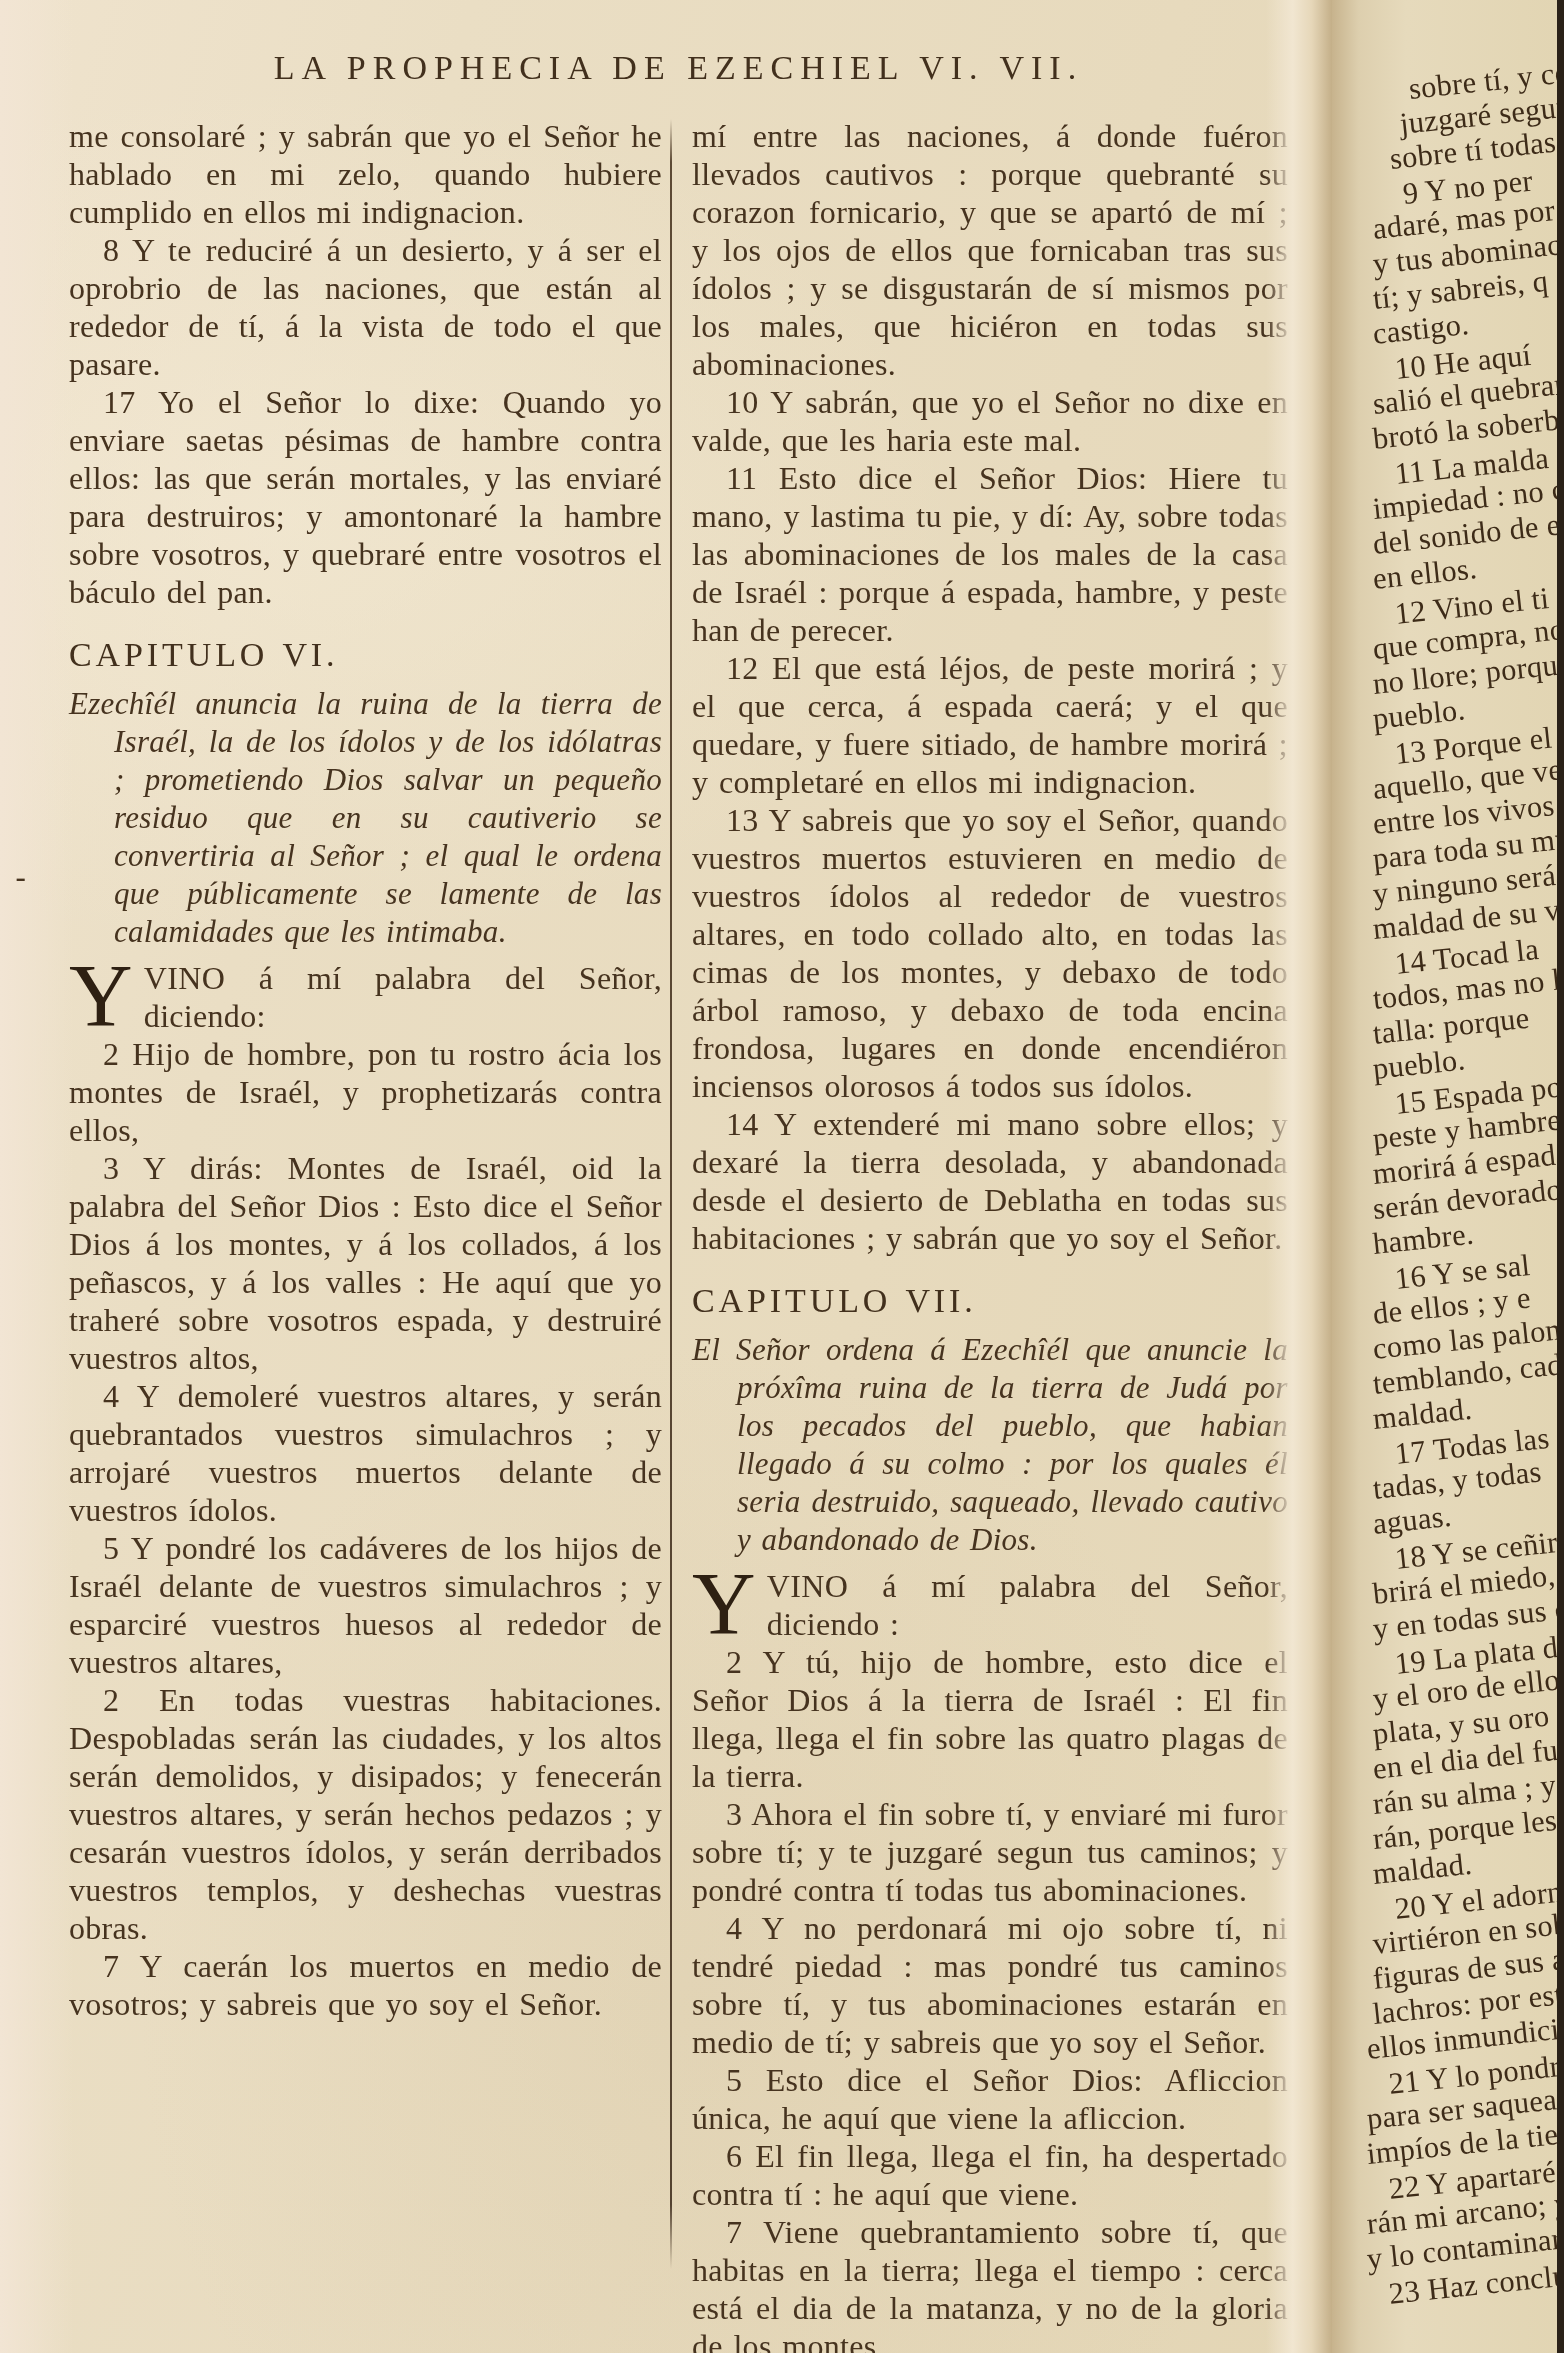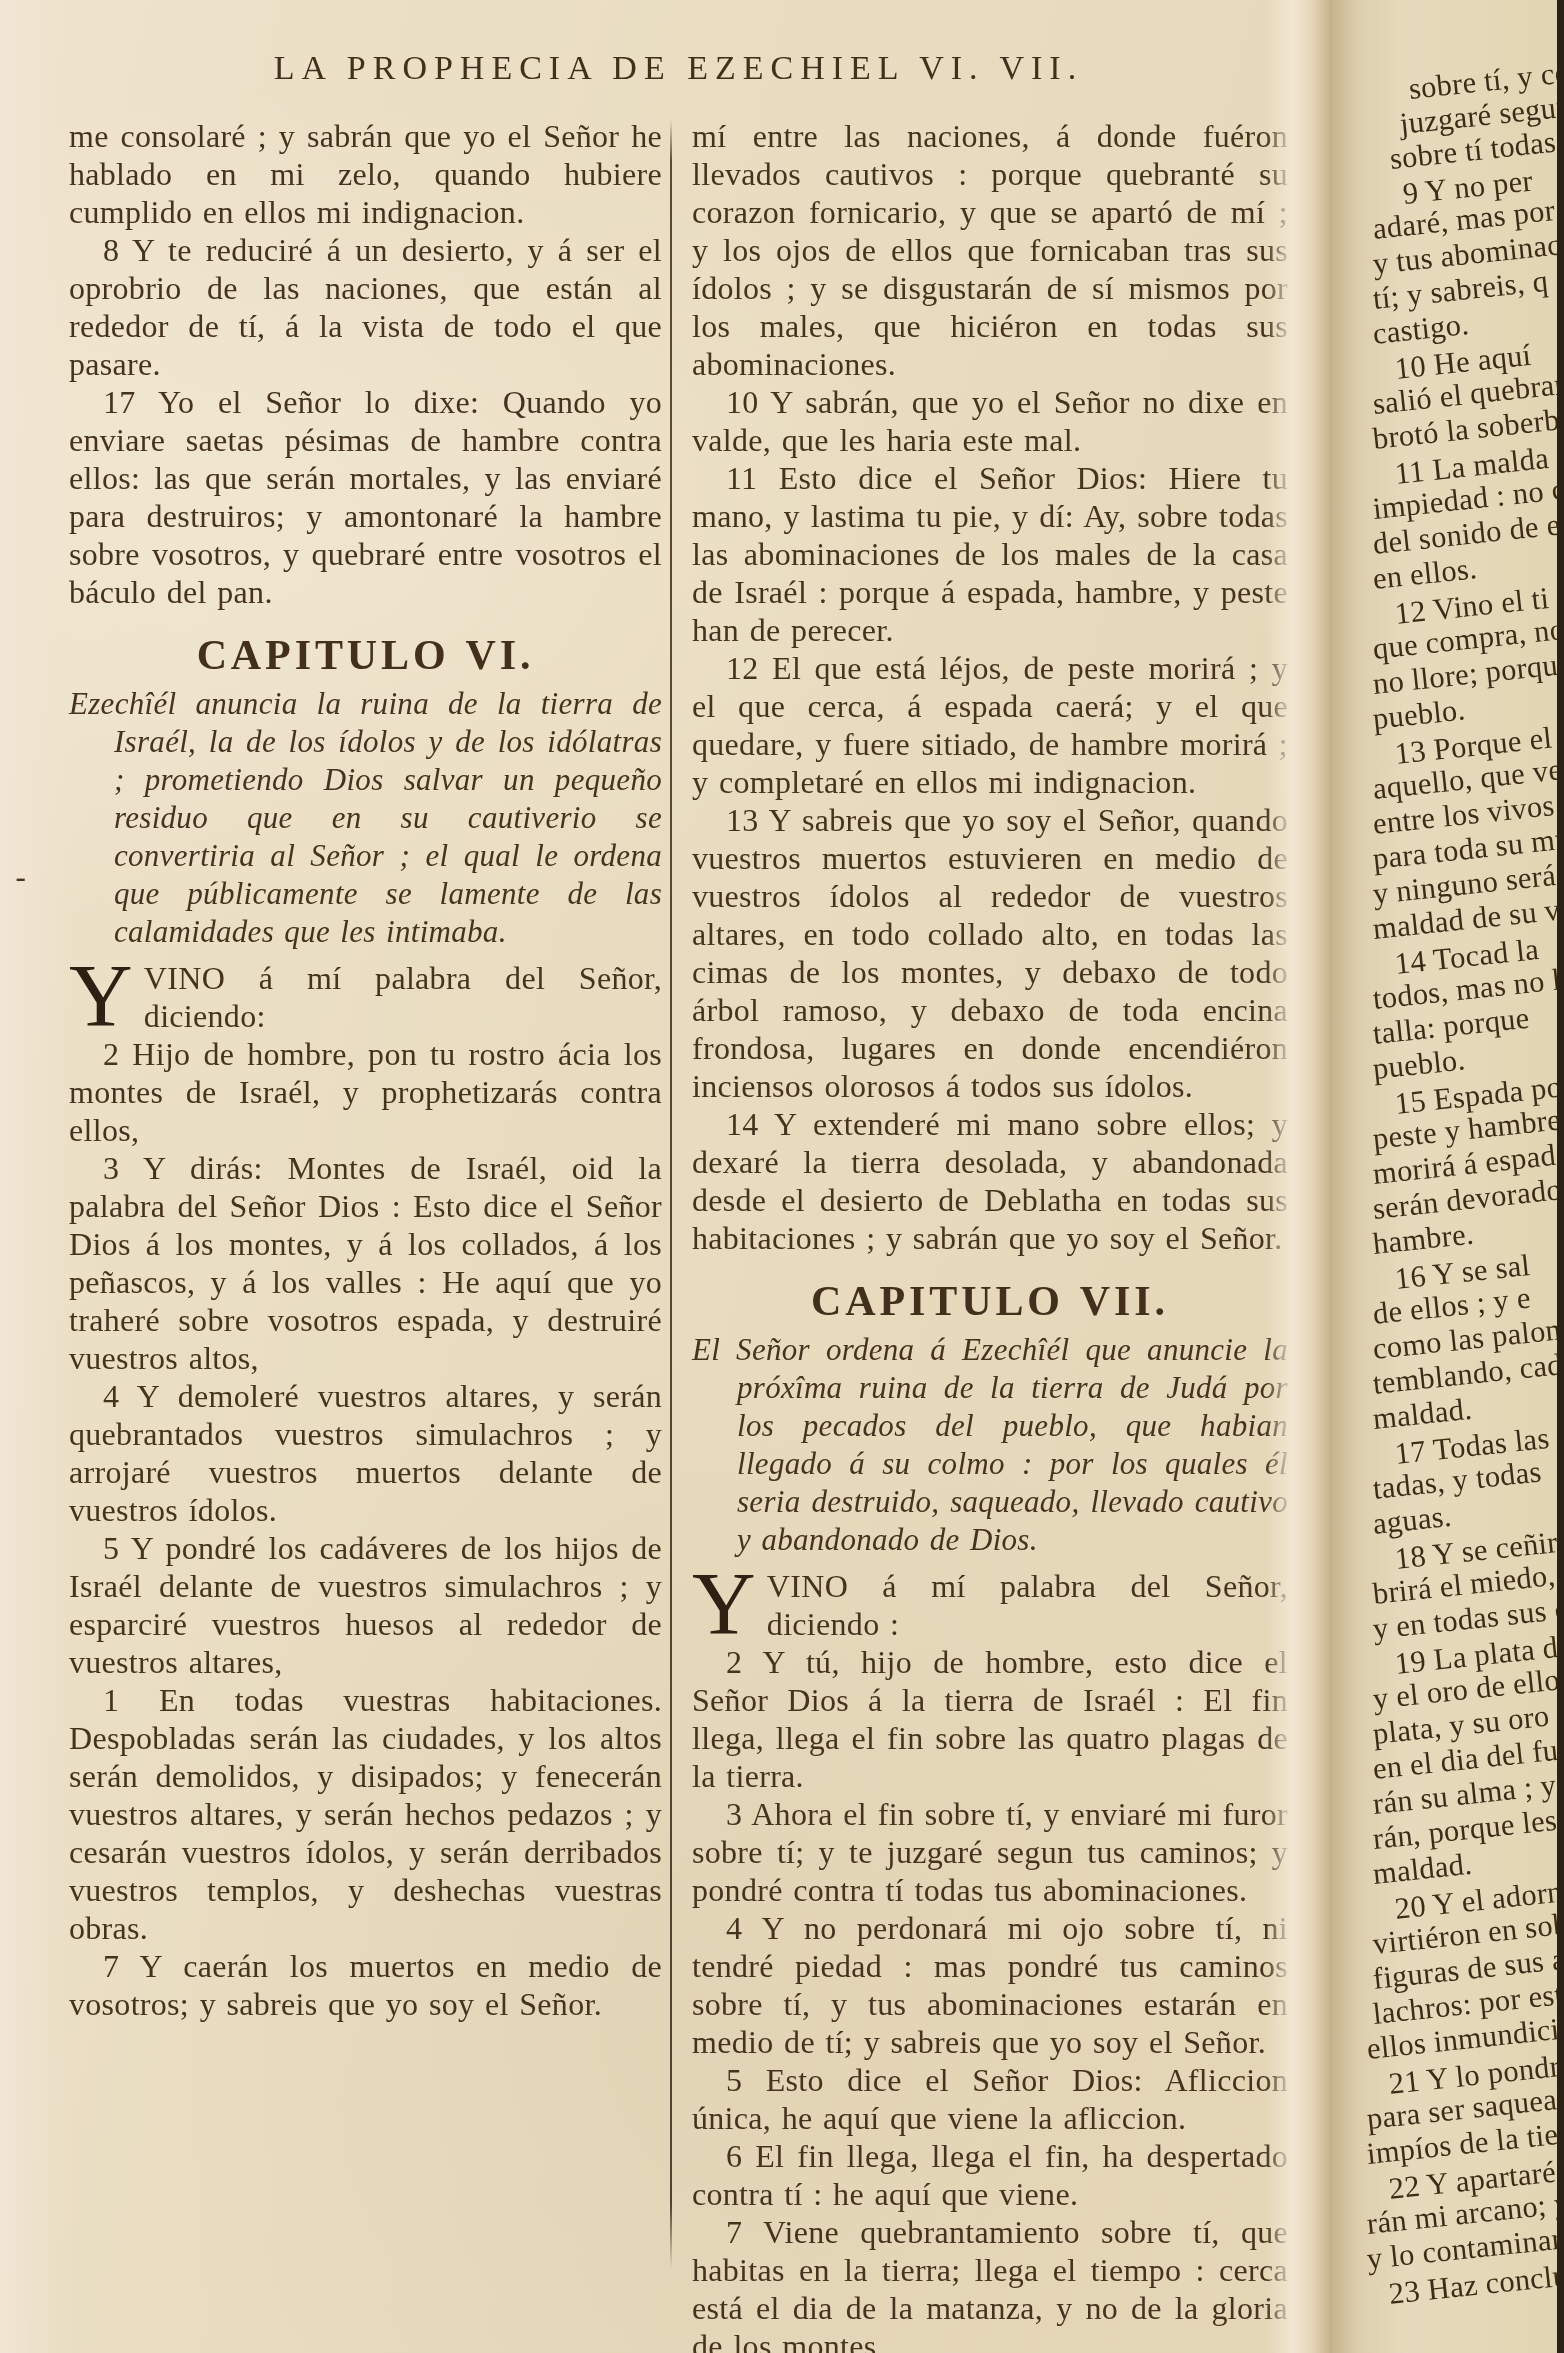--- a/index.html
+++ b/index.html
@@ -34,25 +34,24 @@
   }
   .col-left{left:69px;width:593px;}
   .col-center{left:692px;width:596px;}
   .divider{
     position:absolute;left:670px;top:119px;height:2150px;width:2.3px;
     background:linear-gradient(to bottom,rgba(70,50,30,0) 0%,rgba(68,48,28,0.85) 2%,rgba(58,40,24,0.85) 97%,rgba(70,50,30,0) 100%);
   }
   .para{margin:0;}
   .verse{text-indent:34px;}
   .chapter{
-    text-align:center;text-indent:0;
-    font-size:42px;letter-spacing:3.9px;
+    text-align:left;text-indent:0;
+    font-size:34px;letter-spacing:3.9px;
     margin-top:25px;margin-bottom:11px;
     color:#42301d;
-    font-weight:bold;
   }
   .argument{
     font-style:italic;
     font-size:31px;line-height:38px;
     padding-left:45px;text-indent:-45px;
     margin-bottom:7.8px;
   }
   .dropcap{margin-top:4.7px;text-indent:0;}
   .initial{
     float:left;
@@ -96,21 +95,21 @@
       <div class="para">me consolaré ; y sabrán que yo el Señor he hablado en mi zelo, quando hubiere cumplido en ellos mi indignacion.</div>
       <div class="para verse">8 Y te reduciré á un desierto, y á ser el oprobrio de las naciones, que están al rededor de tí, á la vista de todo el que pasare.</div>
       <div class="para verse">17 Yo el Señor lo dixe: Quando yo enviare saetas pésimas de hambre contra ellos: las que serán mortales, y las enviaré para destruiros; y amontonaré la hambre sobre vosotros, y quebraré entre vosotros el báculo del pan.</div>
       <div class="chapter">CAPITULO VI.</div>
       <div class="argument">Ezechîél anuncia la ruina de la tierra de Israél, la de los ídolos y de los idólatras ; prometiendo Dios salvar un pequeño residuo que en su cautiverio se convertiria al Señor ; el qual le ordena que públicamente se lamente de las calamidades que les intimaba.</div>
       <div class="para dropcap"><span class="initial">Y</span><span>VINO á mí palabra del Señor, diciendo:</span></div>
       <div class="para verse">2 Hijo de hombre, pon tu rostro ácia los montes de Israél, y prophetizarás contra ellos,</div>
       <div class="para verse">3 Y dirás: Montes de Israél, oid la palabra del Señor Dios : Esto dice el Señor Dios á los montes, y á los collados, á los peñascos, y á los valles : He aquí que yo traheré sobre vosotros espada, y destruiré vuestros altos,</div>
       <div class="para verse">4 Y demoleré vuestros altares, y serán quebrantados vuestros simulachros ; y arrojaré vuestros muertos delante de vuestros ídolos.</div>
       <div class="para verse">5 Y pondré los cadáveres de los hijos de Israél delante de vuestros simulachros ; y esparciré vuestros huesos al rededor de vuestros altares,</div>
-      <div class="para verse">1 En todas vuestras habitaciones. Despobladas serán las ciudades, y los altos serán demolidos, y disipados; y fenecerán vuestros altares, y serán hechos pedazos ; y cesarán vuestros ídolos, y serán derribados vuestros templos, y deshechas vuestras obras.</div>
+      <div class="para verse">2 En todas vuestras habitaciones. Despobladas serán las ciudades, y los altos serán demolidos, y disipados; y fenecerán vuestros altares, y serán hechos pedazos ; y cesarán vuestros ídolos, y serán derribados vuestros templos, y deshechas vuestras obras.</div>
       <div class="para verse">7 Y caerán los muertos en medio de vosotros; y sabreis que yo soy el Señor.</div>
     </div>
   <div class="divider"></div>
   <div class="col col-center" id="col-center">
       <div class="para">mí entre las naciones, á donde fuéron llevados cautivos : porque quebranté su corazon fornicario, y que se apartó de mí ; y los ojos de ellos que fornicaban tras sus ídolos ; y se disgustarán de sí mismos por los males, que hiciéron en todas sus abominaciones.</div>
       <div class="para verse">10 Y sabrán, que yo el Señor no dixe en valde, que les haria este mal.</div>
       <div class="para verse">11 Esto dice el Señor Dios: Hiere tu mano, y lastima tu pie, y dí: Ay, sobre todas las abominaciones de los males de la casa de Israél : porque á espada, hambre, y peste han de perecer.</div>
       <div class="para verse">12 El que está léjos, de peste morirá ; y el que cerca, á espada caerá; y el que quedare, y fuere sitiado, de hambre morirá ; y completaré en ellos mi indignacion.</div>
       <div class="para verse">13 Y sabreis que yo soy el Señor, quando vuestros muertos estuvieren en medio de vuestros ídolos al rededor de vuestros altares, en todo collado alto, en todas las cimas de los montes, y debaxo de todo árbol ramoso, y debaxo de toda encina frondosa, lugares en donde encendiéron inciensos olorosos á todos sus ídolos.</div>
       <div class="para verse">14 Y extenderé mi mano sobre ellos; y dexaré la tierra desolada, y abandonada desde el desierto de Deblatha en todas sus habitaciones ; y sabrán que yo soy el Señor.</div>

